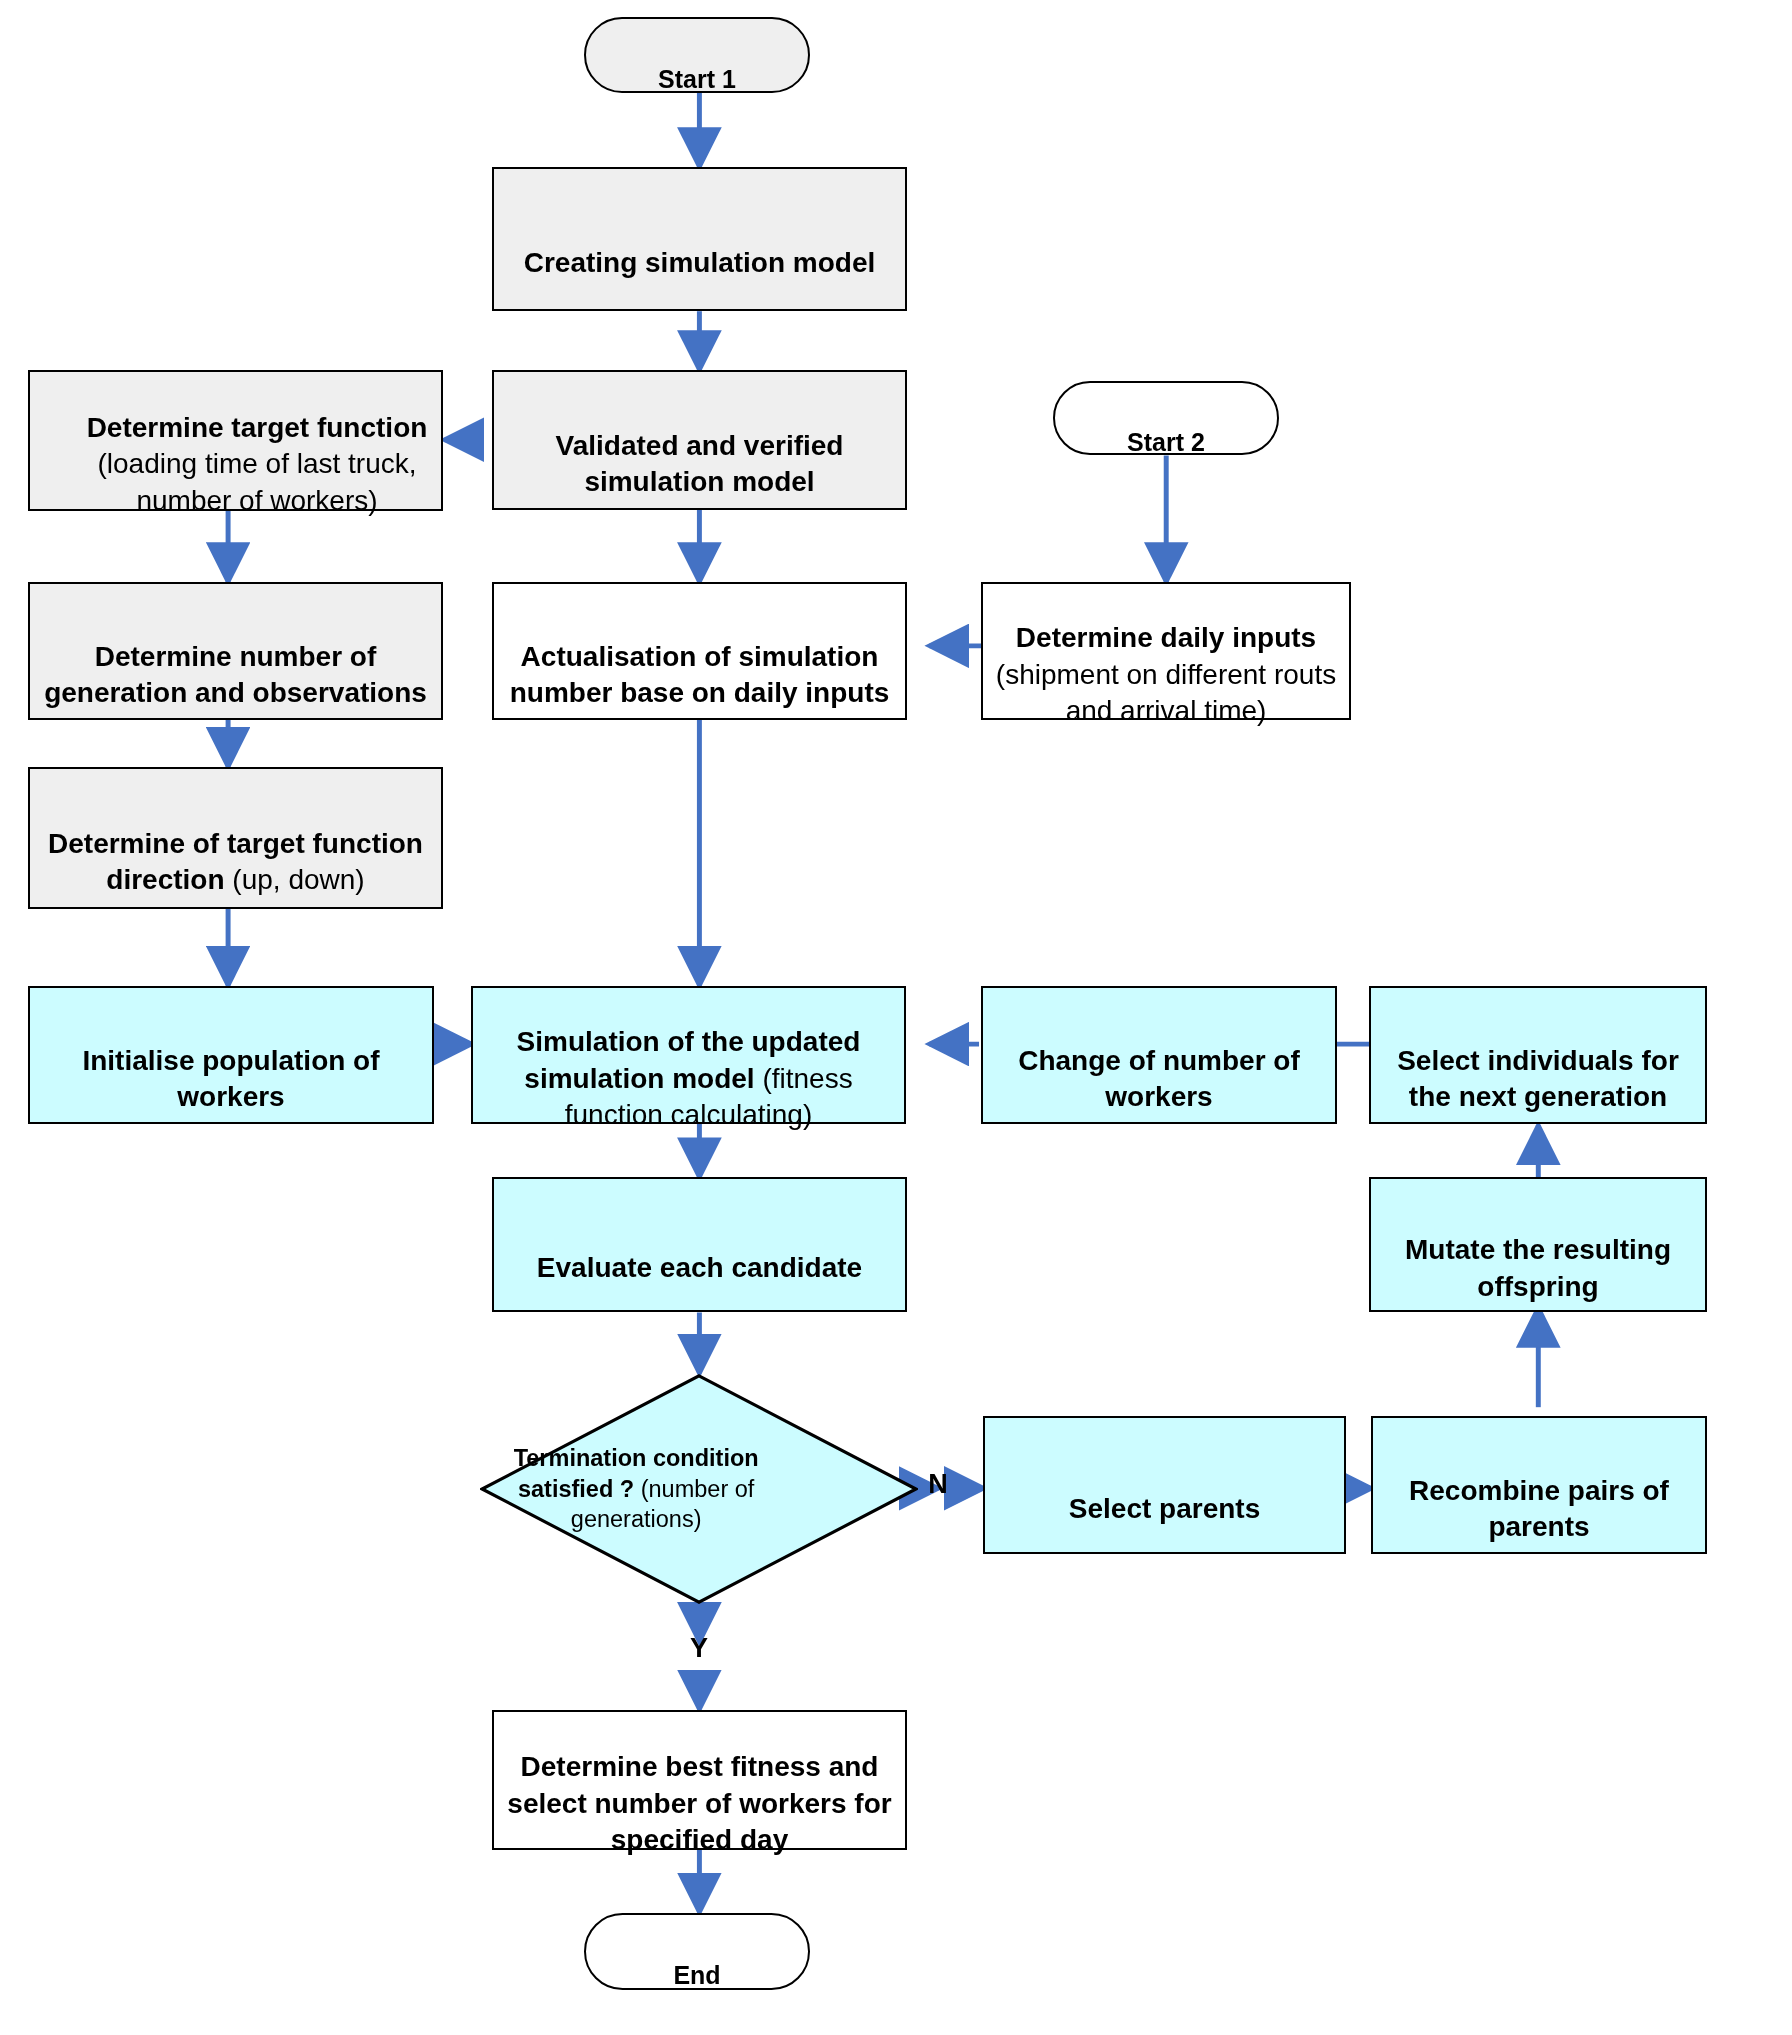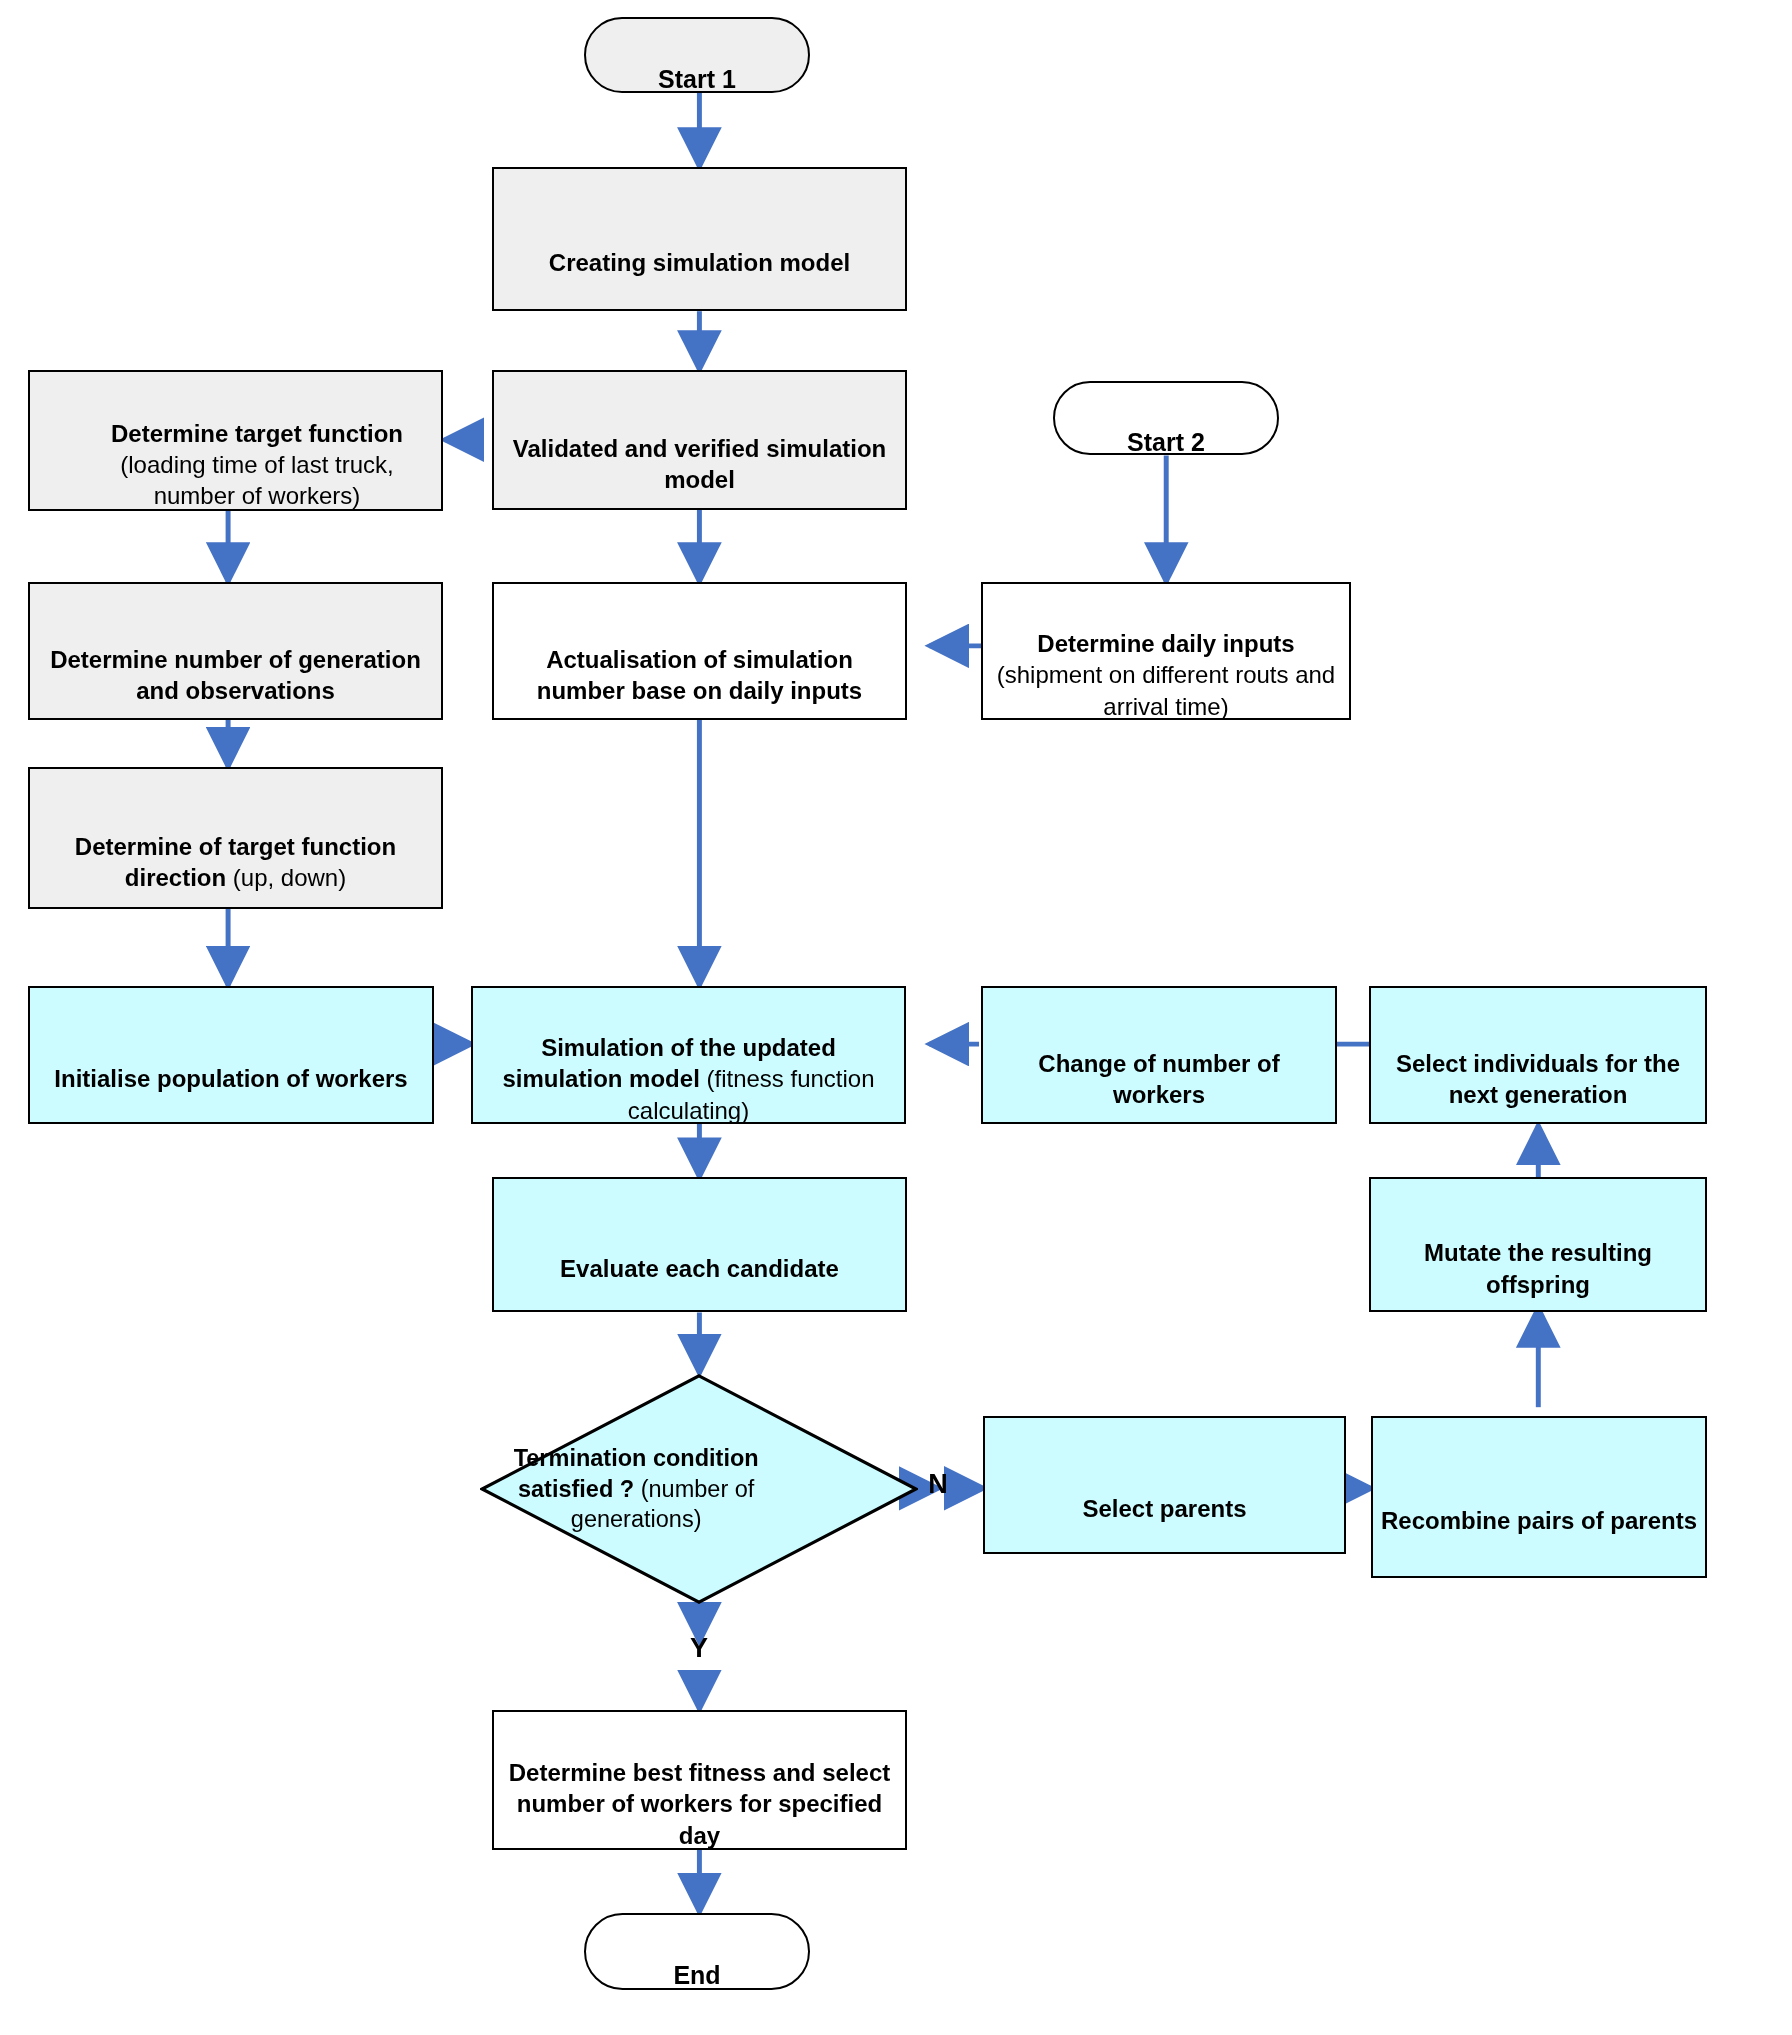--- a/index.html
+++ b/index.html
@@ -66,21 +66,21 @@
     display: flex;
     align-items: center;
     justify-content: flex-start;
     text-align: center;
     line-height: 1.30;
     color: #000;
   }
   .t-bold { font-weight: bold; }
   .t-reg  { font-weight: normal; }
   .fs-term { font-size: 25px; font-weight: bold; }
-  .fs-box  { font-size: 24px; }
+  .fs-box  { font-size: 28px; }
   .fs-diam { font-size: 23.5px; }
   .edge-label {
     position: absolute;
     font-size: 27px;
     font-weight: bold;
     color: #000000;
     text-align: center;
     line-height: 1;
   }
 </style>
@@ -228,21 +228,21 @@
   </div>
 
   <div class="edge-label" style="left:920px; top:1471px; width:36px;">N</div>
 
   <div class="edge-label" style="left:681px; top:1635px; width:36px;">Y</div>
 
   <div class="node shape-rect fill-cyan fs-box" style="left:983px; top:1416px; width:363px; height:138px;">
     <span class="txt t-bold">Select parents</span>
   </div>
 
-  <div class="node shape-rect fill-cyan fs-box" style="left:1371px; top:1416px; width:336px; height:162px;">
+  <div class="node shape-rect fill-cyan fs-box" style="left:1371px; top:1416px; width:336px; height:138px;">
     <span class="txt t-bold">Recombine pairs of parents</span>
   </div>
 
   <div class="node shape-rect fill-white fs-box" style="left:492px; top:1710px; width:415px; height:140px;">
     <span class="txt t-bold">Determine best fitness and select number of workers for specified day</span>
   </div>
 
   <div class="node shape-stadium fill-white fs-term" style="left:584px; top:1913px; width:226px; height:77px;">
     <span class="txt">End</span>
   </div>

